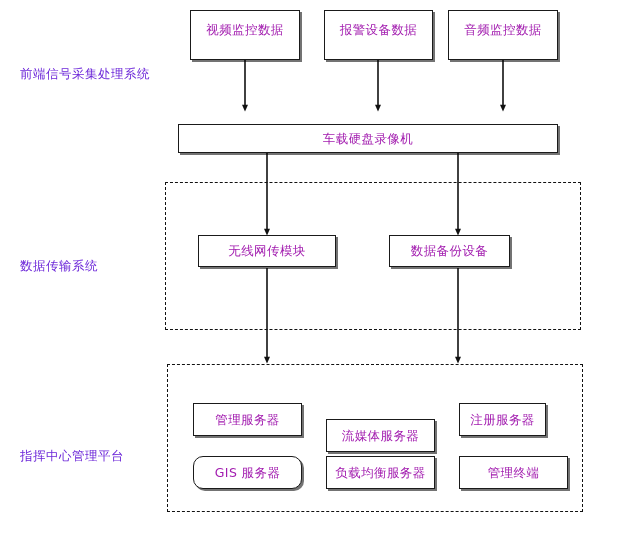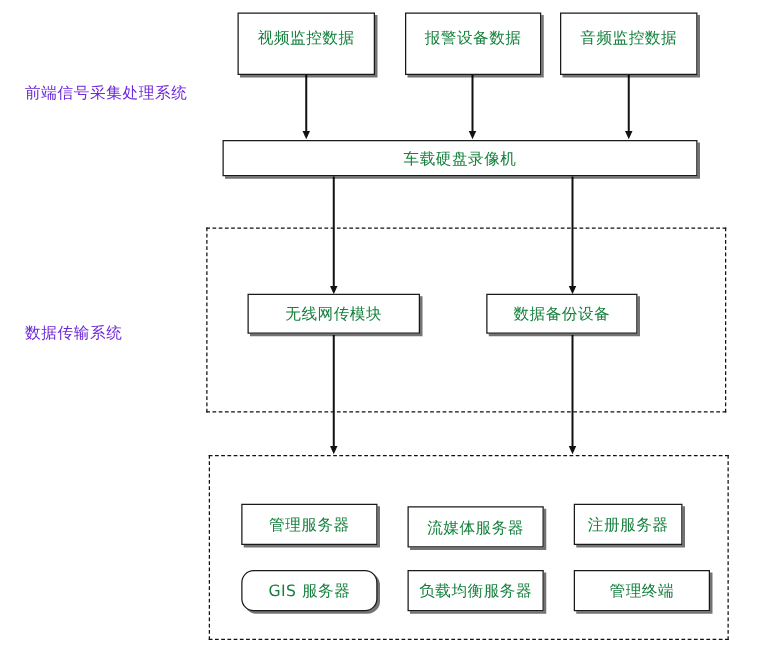--- a/index.html
+++ b/index.html
@@ -27,21 +27,21 @@
   .node {
     position: absolute;
     box-sizing: border-box;
     background: #ffffff;
     border: 1px solid #1a1a1a;
     box-shadow: 2px 2px 0 rgba(0,0,0,0.55);
     display: flex;
     align-items: center;
     justify-content: center;
     text-align: center;
-    color: #15803d;
+    color: #a21caf;
     font-size: 12.5px;
     line-height: 1.25;
     letter-spacing: 0.4px;
     white-space: nowrap;
   }
   .node.tall { align-items: flex-start; padding-top: 11px; }
   .group-label {
     position: absolute;
     color: #6d28d9;
     font-size: 12.5px;
@@ -78,31 +78,32 @@
       <line x1="267" y1="141" x2="267" y2="232" marker-end="url(#arrowhead)"></line>
       <line x1="458" y1="141" x2="458" y2="232" marker-end="url(#arrowhead)"></line>
 
       <line x1="267" y1="268" x2="267" y2="360" marker-end="url(#arrowhead)"></line>
       <line x1="458" y1="268" x2="458" y2="360" marker-end="url(#arrowhead)"></line>
     </g>
   </svg>
 
   <div class="group-label" style="left:20px; top:66px;">前端信号采集处理系统</div>
   <div class="group-label" style="left:20px; top:258px;">数据传输系统</div>
+  <div class="group-label" style="left:20px; top:448px;">指挥中心管理平台</div>
 
   <div class="node tall" style="left:190px; top:10px; width:110px; height:50px;">视频监控数据</div>
   <div class="node tall" style="left:324px; top:10px; width:109px; height:50px;">报警设备数据</div>
   <div class="node tall" style="left:448px; top:10px; width:110px; height:50px;">音频监控数据</div>
 
-  <div class="node" style="left:178px; top:112px; width:380px; height:29px;">车载硬盘录像机</div>
+  <div class="node" style="left:178px; top:124px; width:380px; height:29px;">车载硬盘录像机</div>
 
   <div class="node" style="left:198px; top:235px; width:138px; height:32px;">无线网传模块</div>
   <div class="node" style="left:389px; top:235px; width:121px; height:32px;">数据备份设备</div>
 
   <div class="node" style="left:193px; top:403px; width:109px; height:33px;">管理服务器</div>
-  <div class="node" style="left:326px; top:405px; width:109px; height:33px;">流媒体服务器</div>
+  <div class="node" style="left:326px; top:419px; width:109px; height:33px;">流媒体服务器</div>
   <div class="node" style="left:459px; top:403px; width:87px; height:33px;text-align:right;">注册服务器</div>
 
   <div class="node" style="left:193px; top:456px; width:109px; height:33px;border-radius:10px;">GIS 服务器</div>
   <div class="node" style="left:326px; top:456px; width:109px; height:33px;">负载均衡服务器</div>
   <div class="node" style="left:459px; top:456px; width:109px; height:33px;">管理终端</div>
 
 </div>
 
 </body></html>

